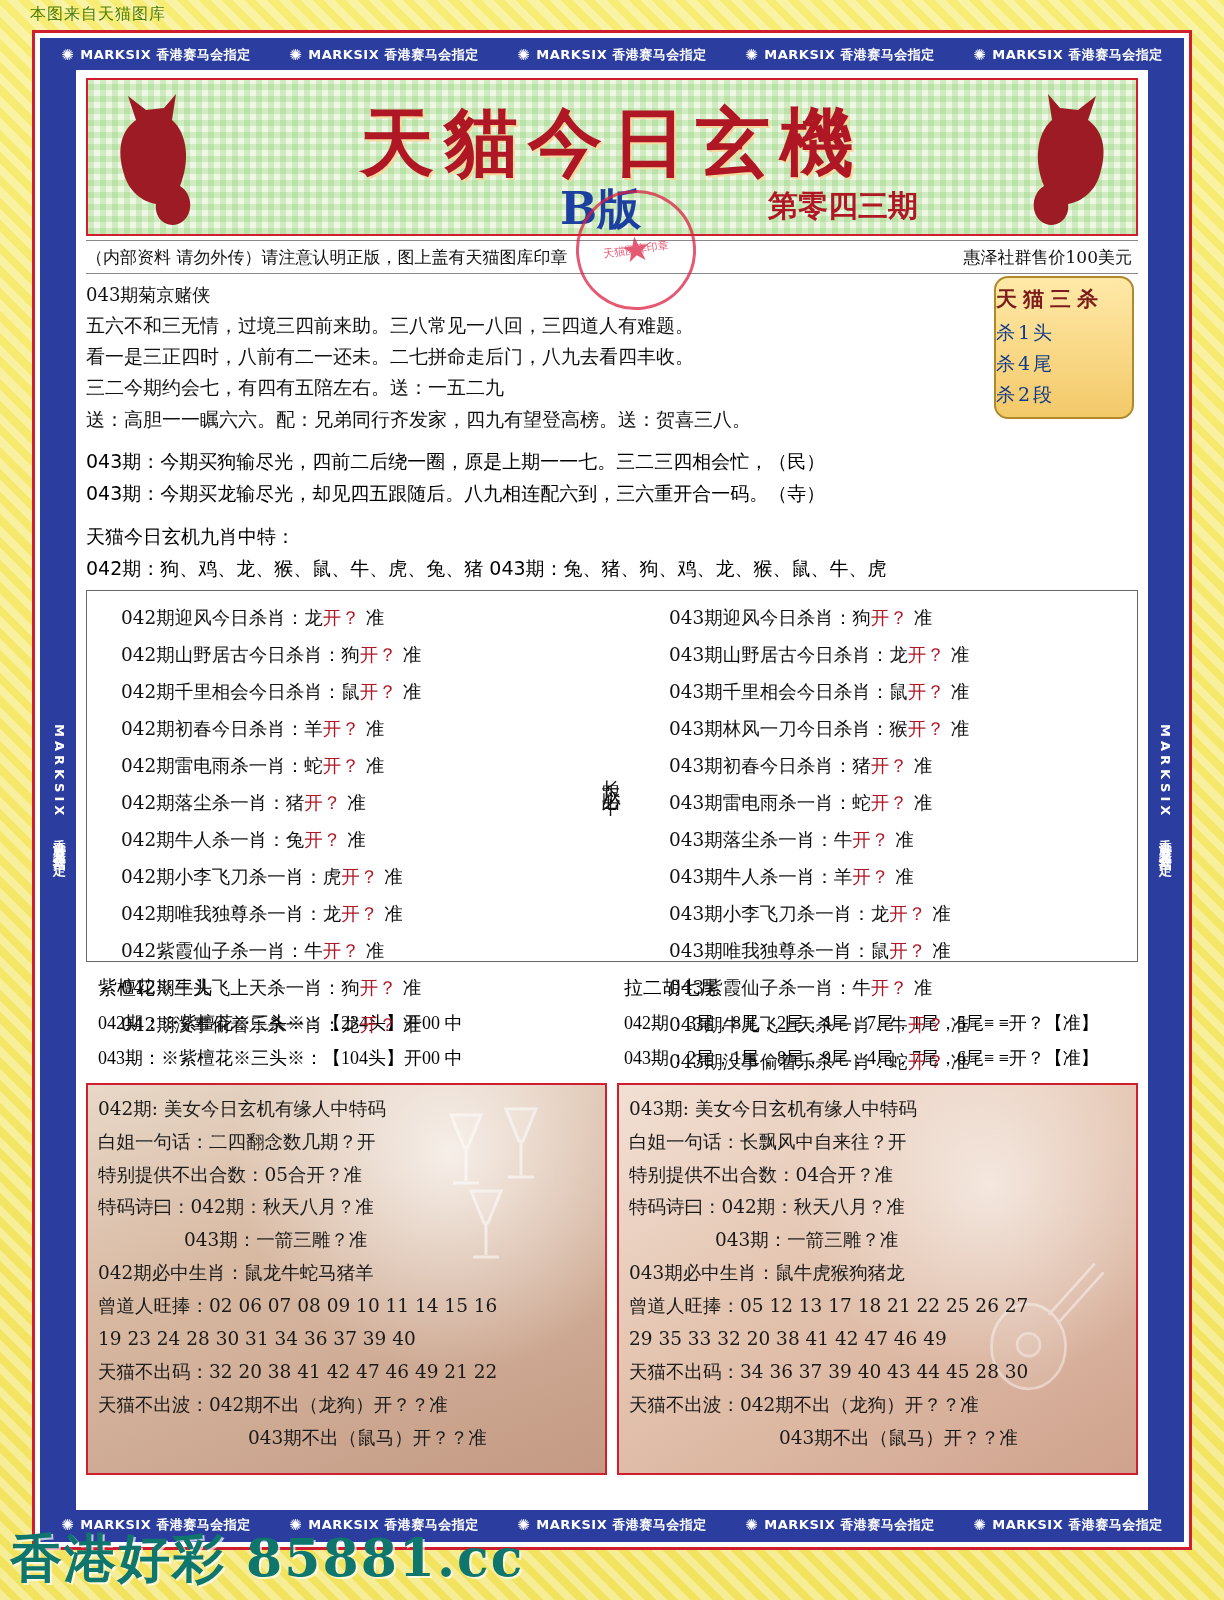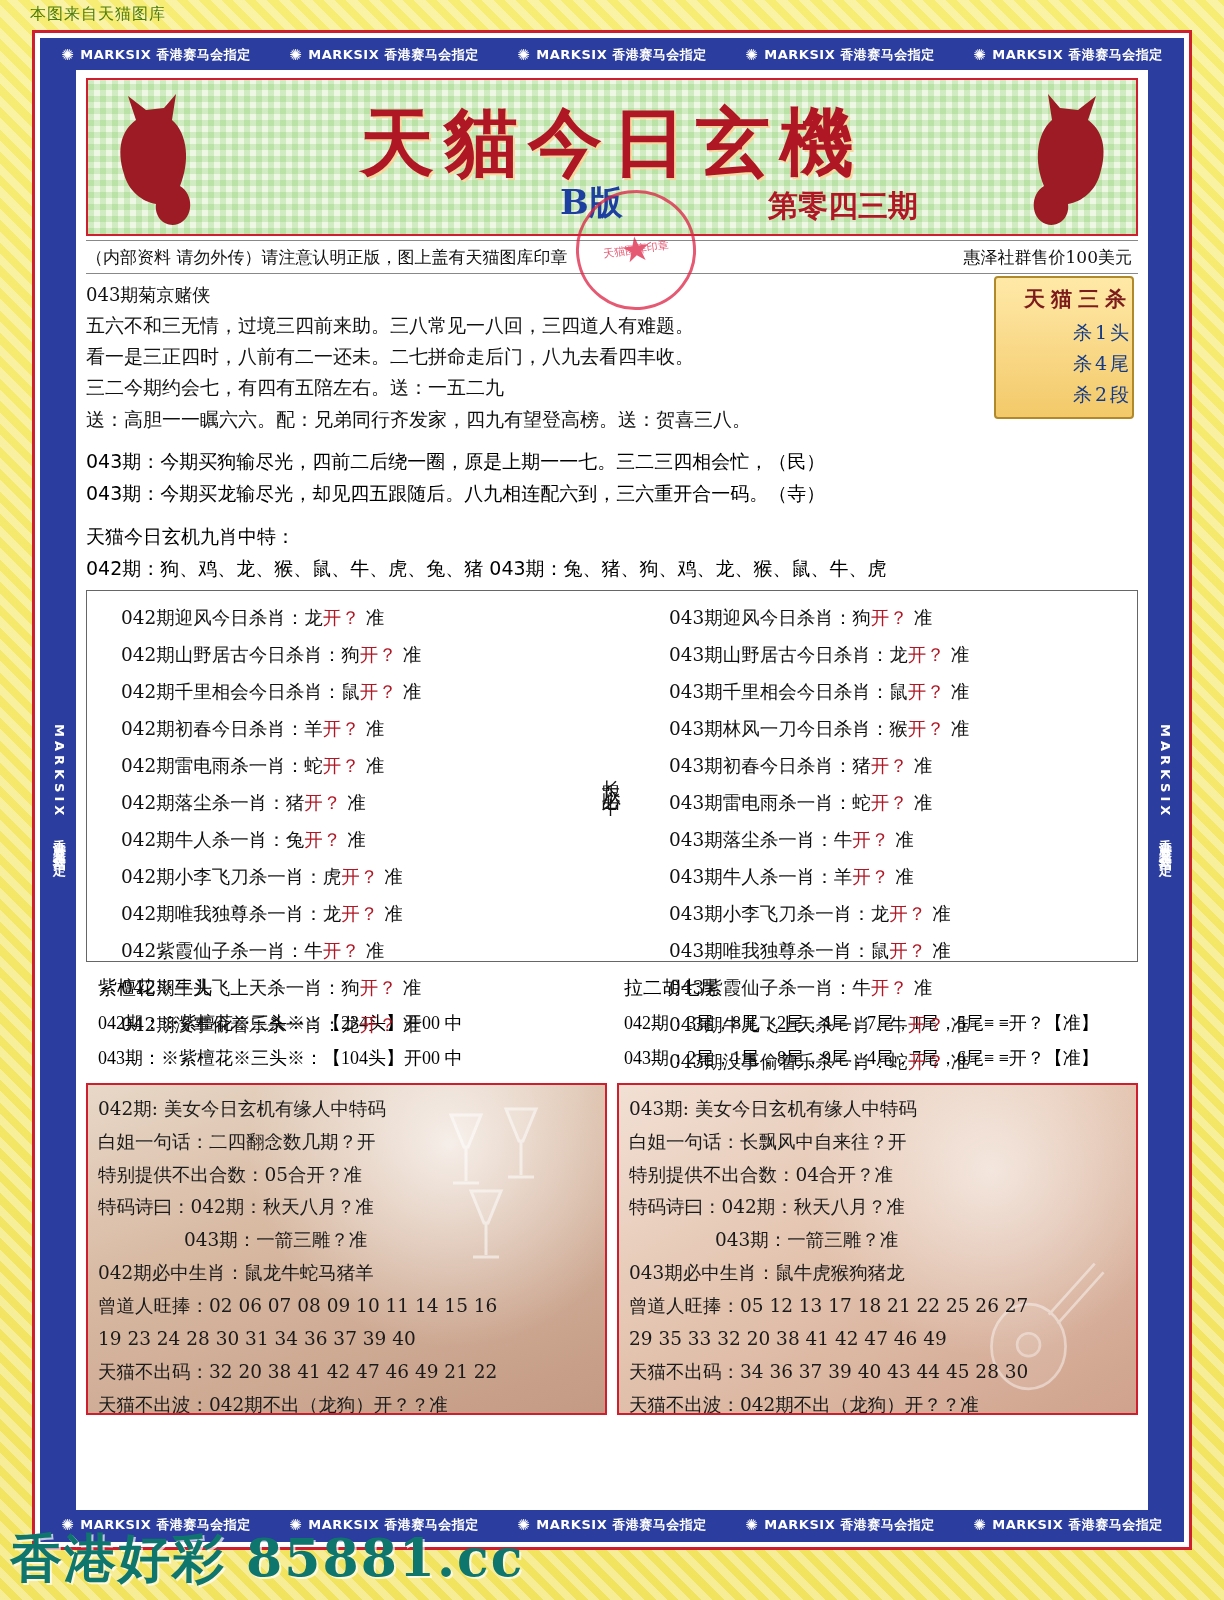--- a/index.html
+++ b/index.html
@@ -81,21 +81,21 @@
     position:absolute; left:0; right:0; top:14px;
     text-align:center;
     font-family:"DejaVu Serif", serif;
     font-size:74px; font-weight:bold; color:#b01725;
     letter-spacing:10px;
     text-shadow:2px 2px 0 #f7d9a0;
   }
   .edition{
     position:absolute; left:472px; top:100px;
     font-family:"DejaVu Serif", serif;
-    font-size:34px; font-weight:bold; color:#1c3fa0;
+    font-size:44px; font-weight:bold; color:#1c3fa0;
   }
   .issue{
     position:absolute; right:218px; top:106px;
     font-family:"DejaVu Serif", serif;
     font-size:30px; font-weight:bold; color:#b01725;
   }
   .seal{
     position:absolute; left:500px; top:120px; width:120px; height:120px;
     border:3px solid #d24; border-radius:50%;
     color:#d24; opacity:.75;
@@ -119,22 +119,22 @@
   .poem{
     margin-top:6px;
     font-family:"DejaVu Serif", serif;
     font-size:19px; line-height:1.65; color:#111;
     position:relative;
   }
   .poem .ttl{ font-size:18px; }
   .sanba{
     position:absolute; right:4px; top:-4px; width:140px;
     background:linear-gradient(180deg,#ffe9a8,#f3c969);
-    border:2px solid #b08a2a; border-radius:4px;
-    text-align:right; padding:4px 0 6px 0;
+    border:2px solid #b08a2a; border-radius:14px;
+    text-align:left; padding:4px 0 6px 0;
     font-family:"DejaVu Serif", serif;
   }
   .sanba .h{ font-size:21px; font-weight:bold; color:#7b1b1b; letter-spacing:6px; }
   .sanba .r{ font-size:19px; font-weight:normal; color:#123a8a; letter-spacing:3px; }
   .twolines{ margin-top:10px; font-size:19px; line-height:1.7; }
   .nine{ margin-top:10px; font-size:19px; line-height:1.7; }
   
   .killbox{
     margin-top:6px;
     border:1px solid #666;
@@ -154,21 +154,21 @@
   .q{ color:#b01725; }
   
   .twocols{
     margin-top:8px; display:flex; font-family:Liberation Serif, serif;
     font-size:18px; line-height:1.9;align-items:center;
   }
   .twocols .c{ flex:1; padding-left:12px; }
   .twocols .hd{ font-size:19px; }
   
   .photos{
-    margin-top:8px; display:flex; gap:10px; height:332px;
+    margin-top:8px; display:flex; gap:10px; height:392px;
   }
   .photo{
     flex:1; position:relative; border:2px solid #cf1f2e; overflow:hidden;
     font-family:"DejaVu Serif", serif;
   }
   .photo .bg{ position:absolute; inset:0; }
   .photo.left .bg{
     background:
       radial-gradient(circle at 70% 18%, rgba(255,255,255,.75), rgba(255,255,255,0) 45%),
       linear-gradient(160deg,#e8d8c8 0%, #d8b9a2 40%, #c49a84 100%);

